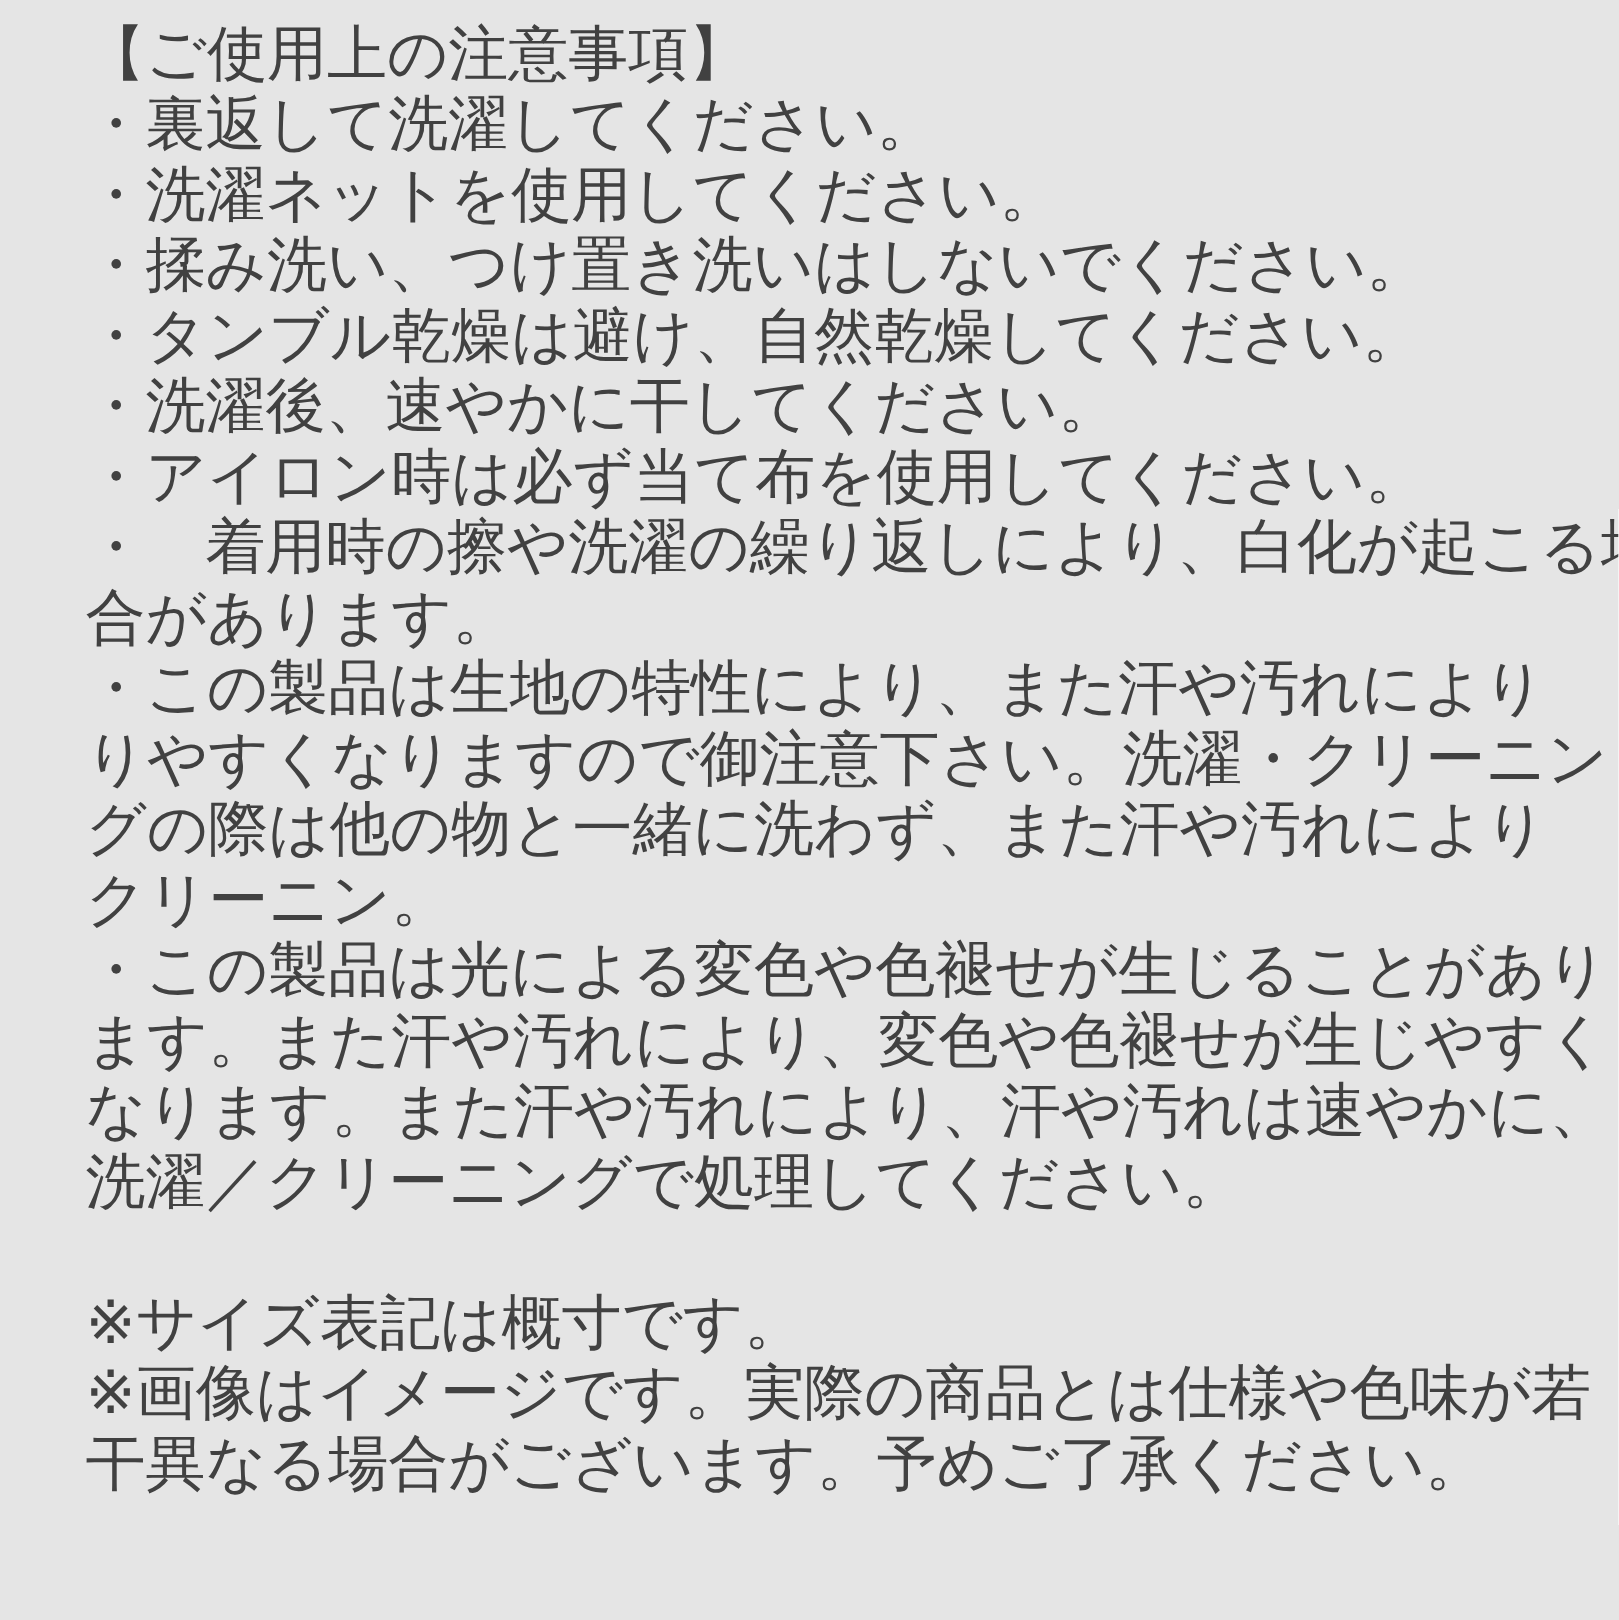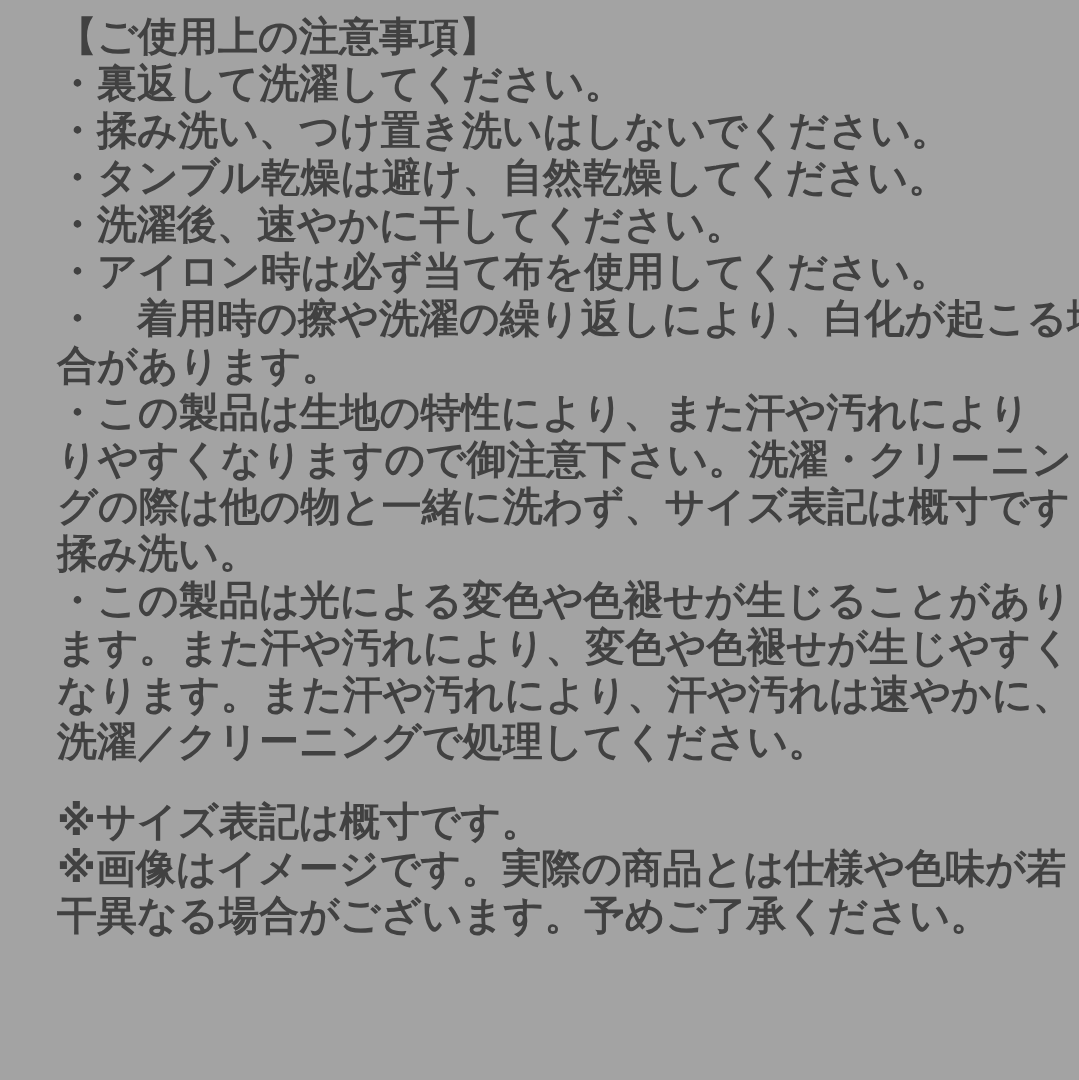--- a/index.html
+++ b/index.html
@@ -21,41 +21,42 @@
     overflow: hidden;
   }
   .line {
     white-space: nowrap;
     letter-spacing: 0px;
   }
   .notice-title {
     white-space: nowrap;
   }
   .disclaimer-block {
-    margin-top: 33px;
+    margin-top: 47px;
   }
 </style>
 </head>
 <body>
 
-<div class="page" style="background: #a3a3a3; color: rgb(65, 65, 65); font-weight: bold;">
+<div class="page" style="background: #e5e5e5; color: rgb(65, 65, 65);">
 
   <div class="notice-block">
     <div class="notice-title line">【ご使用上の注意事項】</div>
     <div class="line">・裏返して洗濯してください。</div>
+    <div class="line">・洗濯ネットを使用してください。</div>
     <div class="line">・揉み洗い、つけ置き洗いはしないでください。</div>
     <div class="line">・タンブル乾燥は避け、自然乾燥してください。</div>
     <div class="line">・洗濯後、速やかに干してください。</div>
     <div class="line">・アイロン時は必ず当て布を使用してください。</div>
     <div class="line">・　着用時の擦や洗濯の繰り返しにより、白化が起こる場</div>
     <div class="line">合があります。</div>
     <div class="line">・この製品は生地の特性により、また汗や汚れにより</div>
     <div class="line">りやすくなりますので御注意下さい。洗濯・クリーニン</div>
-    <div class="line">グの際は他の物と一緒に洗わず、サイズ表記は概寸です</div>
-    <div class="line">揉み洗い。</div>
+    <div class="line">グの際は他の物と一緒に洗わず、また汗や汚れにより</div>
+    <div class="line">クリーニン。</div>
     <div class="line">・この製品は光による変色や色褪せが生じることがあり</div>
     <div class="line">ます。また汗や汚れにより、変色や色褪せが生じやすく</div>
     <div class="line">なります。また汗や汚れにより、汗や汚れは速やかに、</div>
     <div class="line">洗濯／クリーニングで処理してください。</div>
   </div>
 
   <div class="disclaimer-block">
     <div class="line">※サイズ表記は概寸です。</div>
     <div class="line">※画像はイメージです。実際の商品とは仕様や色味が若</div>
     <div class="line">干異なる場合がございます。予めご了承ください。</div>

